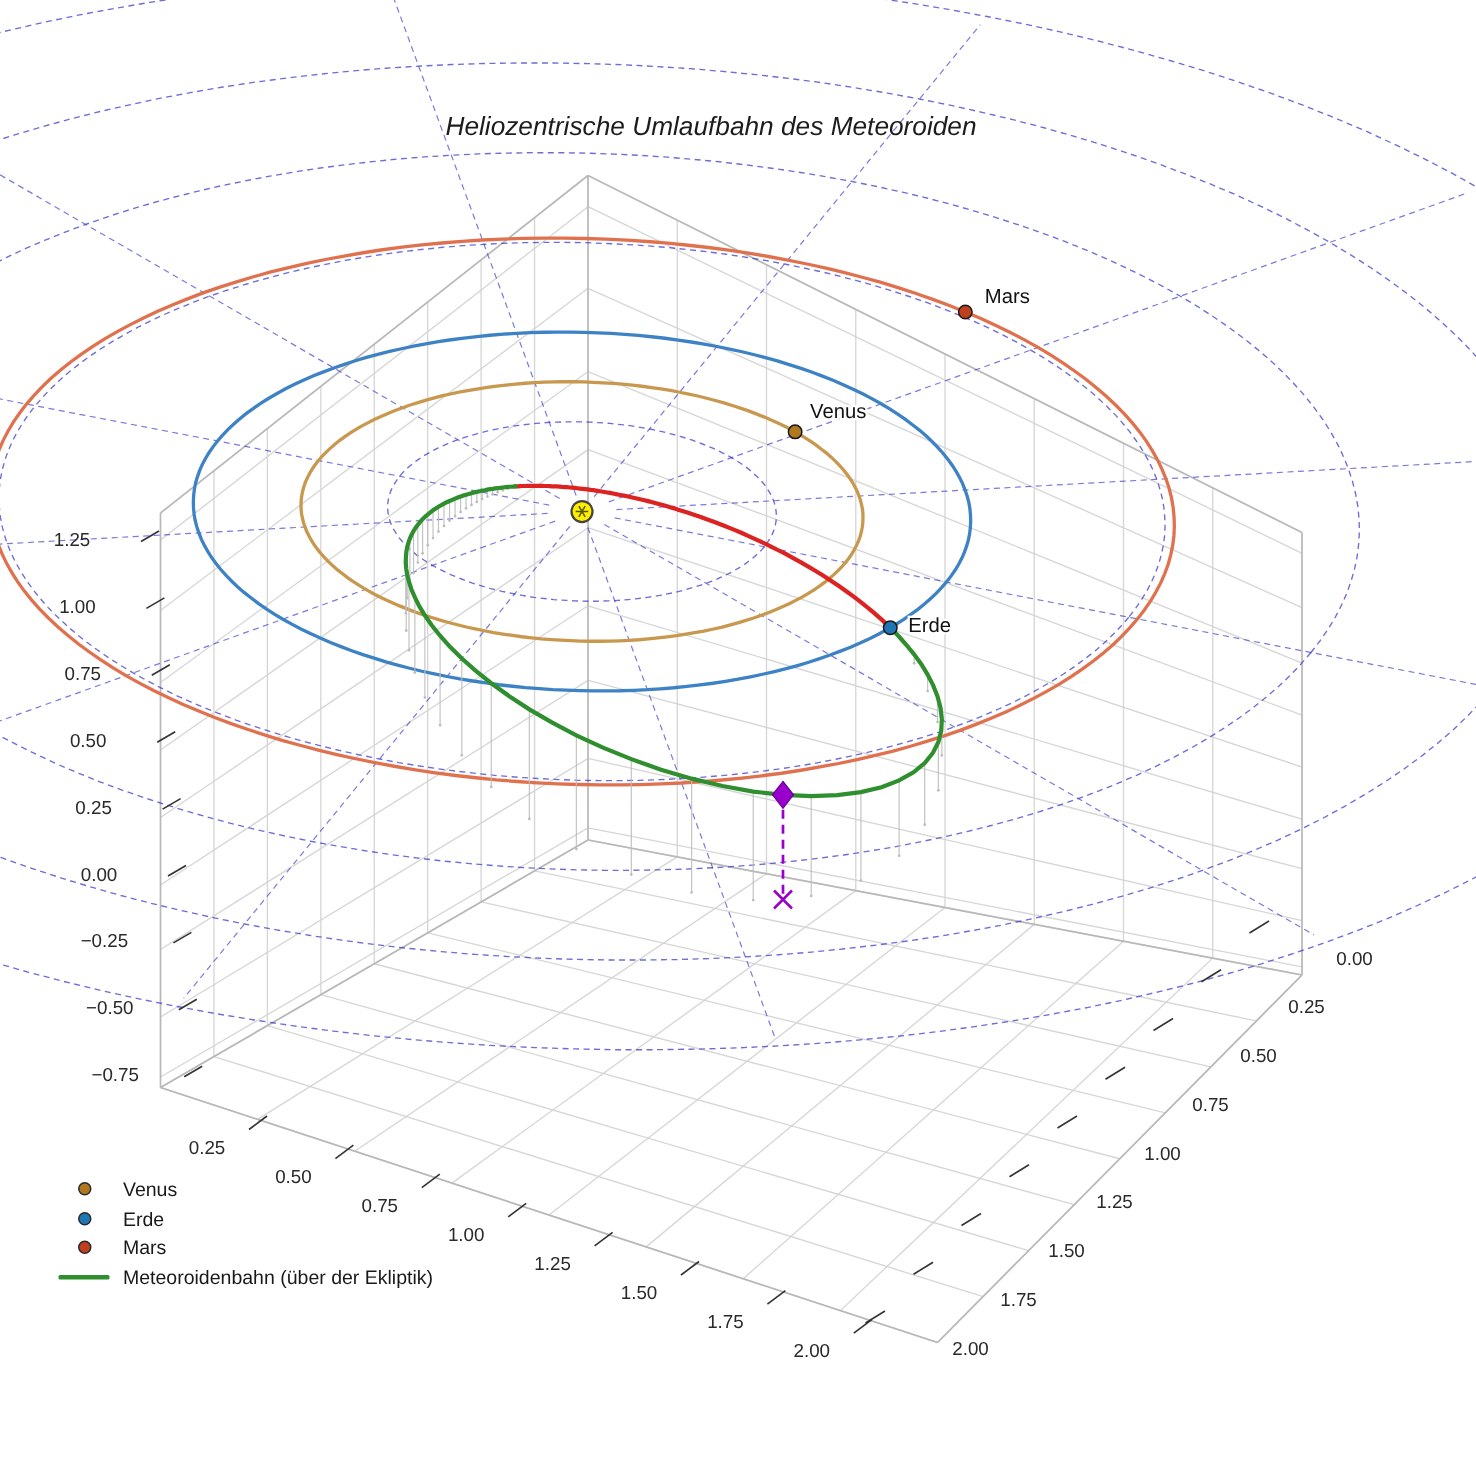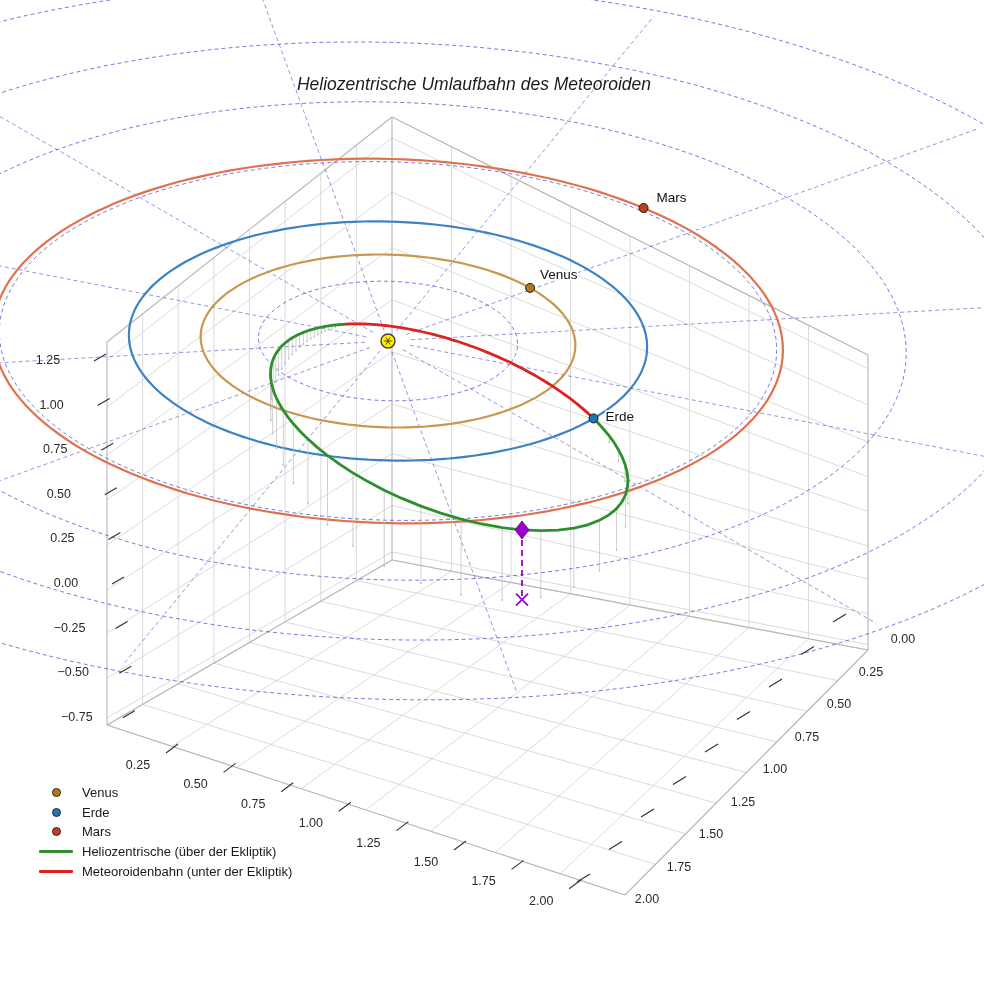--- a/index.html
+++ b/index.html
@@ -287,21 +287,15 @@
     <div class="legend-row">
       <div class="legend-marker-cell">
         <div class="lm-dot" style="background: rgb(191, 63, 31);"></div>
       </div>
       <span class="legend-label">Mars</span>
     </div>
     <div class="legend-row">
       <div class="legend-marker-cell">
         <div class="lm-line" style="background: rgb(47, 143, 47);"></div>
       </div>
-      <span class="legend-label">Heliozentrische (über der Ekliptik)</span>
-    </div>
-    <div class="legend-row">
-      <div class="legend-marker-cell">
-        <div class="lm-line" style="background: rgb(221, 34, 34);"></div>
-      </div>
-      <span class="legend-label">Meteoroidenbahn (unter der Ekliptik)</span>
+      <span class="legend-label">Meteoroidenbahn (über der Ekliptik)</span>
     </div>
   </div>
 
 </body></html>

